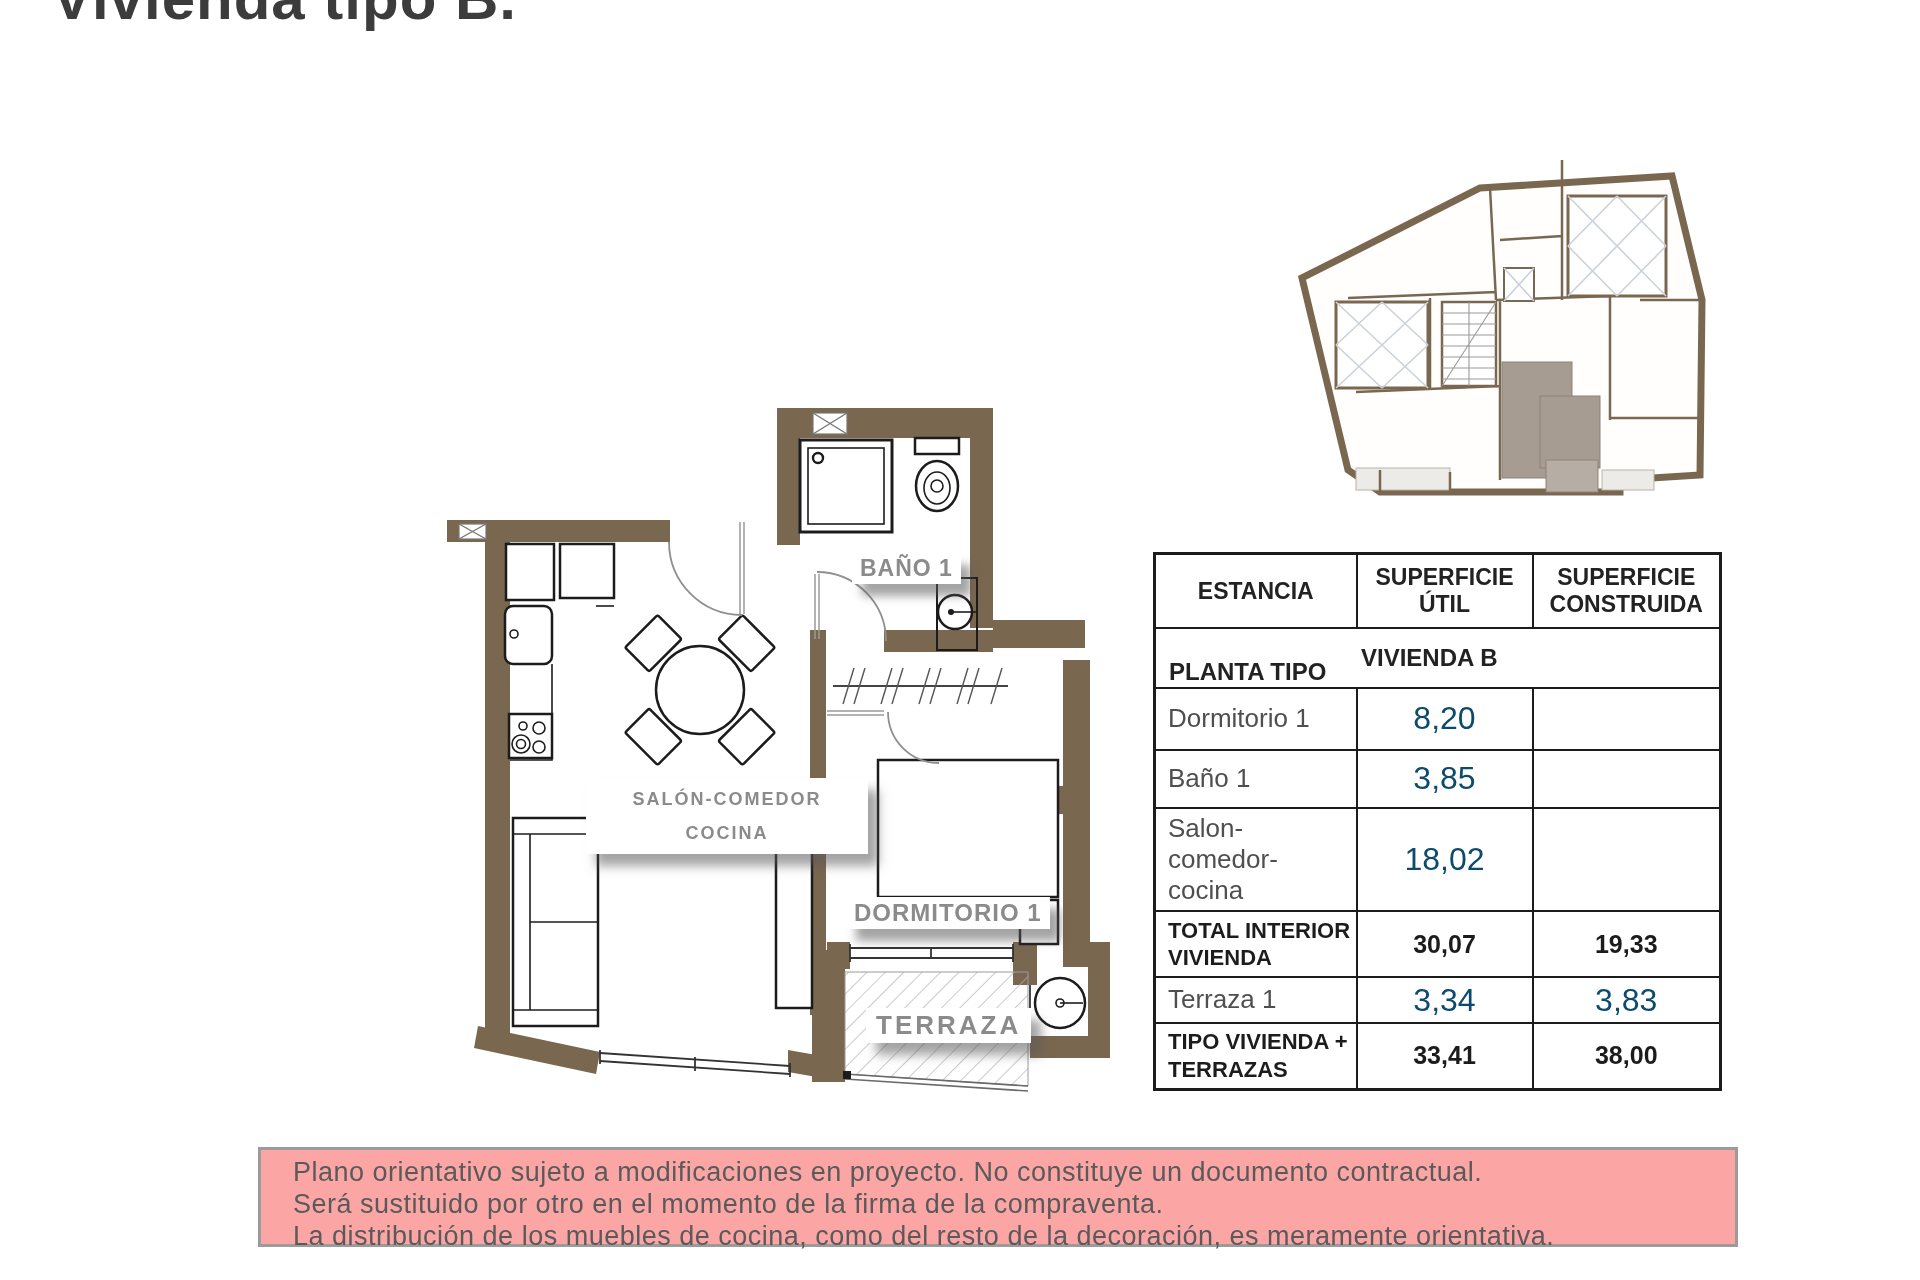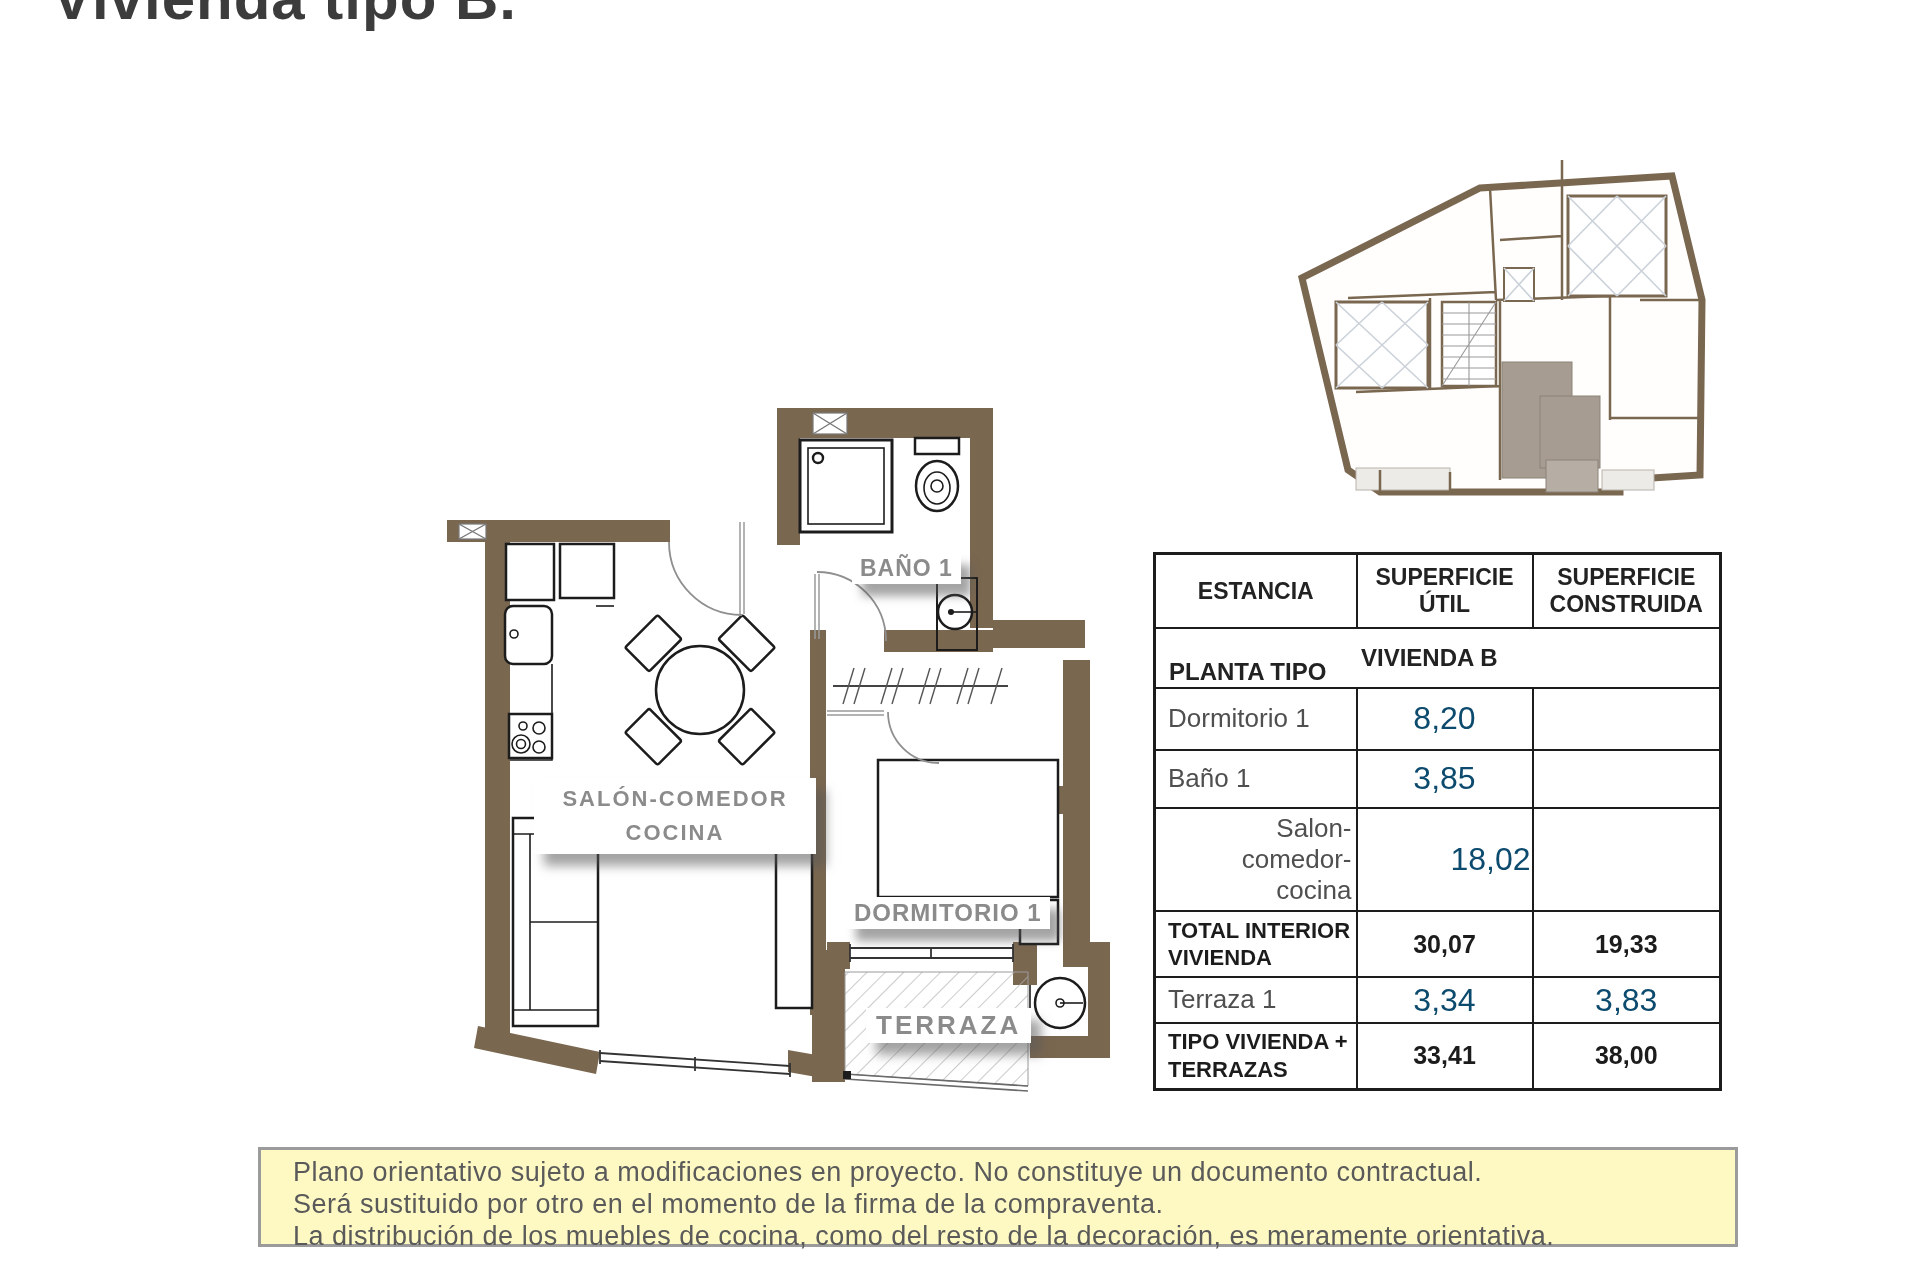--- a/index.html
+++ b/index.html
@@ -42,21 +42,21 @@
   .mini-hl{fill:var(--highlight);stroke:#8c8278;stroke-width:1;}
   .mini-hl2{fill:var(--highlight-light);stroke:#8c8278;stroke-width:1;}
   .mini-terr{fill:#ecebe7;stroke:#b9b2a8;stroke-width:1;}
   
   .plan-label{
     position:absolute;background:#ffffff;color:var(--label-gray);
     font-weight:bold;text-align:center;
     box-shadow:10px 12px 10px rgba(90,90,90,0.55);
   }
   .lbl-bano{left:852px;top:553px;padding:2px 8px;font-size:23px;letter-spacing:1px;}
-  .lbl-salon{left:534px;top:778px;width:282px;padding:4px 0;font-size:22px;letter-spacing:2px;line-height:34px;}
+  .lbl-salon{left:586px;top:778px;width:282px;padding:4px 0;font-size:18px;letter-spacing:2px;line-height:34px;}
   .lbl-dorm{left:846px;top:897px;padding:2px 8px;font-size:24px;letter-spacing:1px;}
   .lbl-terraza{left:866px;top:1008px;padding:2px 10px;font-size:26px;letter-spacing:3px;}
   
   table.surfaces{
     position:absolute;left:1153px;top:552px;width:566px;
     border-collapse:collapse;table-layout:fixed;
     border:3px solid var(--line-dark);
   }
   table.surfaces td,table.surfaces th{
     border:2.5px solid var(--line-dark);
@@ -70,28 +70,28 @@
   tr.subheader td{height:46px;}
   .sub-wrap{display:flex;align-items:center;}
   .sub-col1{display:inline-block;width:196px;padding-left:12px;font-size:24px;font-weight:bold;color:#222;margin-top:28px;}
   .sub-col2{display:inline-block;font-size:24px;font-weight:bold;color:#222;padding-left:8px;}
   td.name{font-size:26px;color:#4f4f4f;text-align:left;padding:4px 4px 4px 12px;line-height:1.2;}
   td.num{font-size:32px;color:#0c4a6e;text-align:center;}
   tr.total td.name{font-size:22px;font-weight:bold;color:#1c1c1c;line-height:1.25;}
   tr.total td.num{font-size:25px;font-weight:bold;color:#1c1c1c;}
   tr.r-dorm td{height:62px;}
   tr.r-bano td{height:58px;}
-  tr.r-salon td{height:100px;text-align:right;}
+  tr.r-salon td{height:100px;}
   tr.r-tot1 td{height:66px;}
   tr.r-terr td{height:46px;}
   tr.r-tot2 td{height:66px;}
   
   .disclaimer{
     position:absolute;left:258px;top:1147px;width:1480px;height:100px;
-    border:3px solid #9b9b9b;background:#fef9c3;
+    border:3px solid #9b9b9b;background:#fca5a5;
     padding:6px 0 0 32px;
   }
   .disclaimer div{
     font-size:27px;color:#5a5a5a;line-height:32px;letter-spacing:0.5px;
   }
 </style>
 </head>
 <body>
 
 <div class="page-title">Vivienda tipo B.</div>

